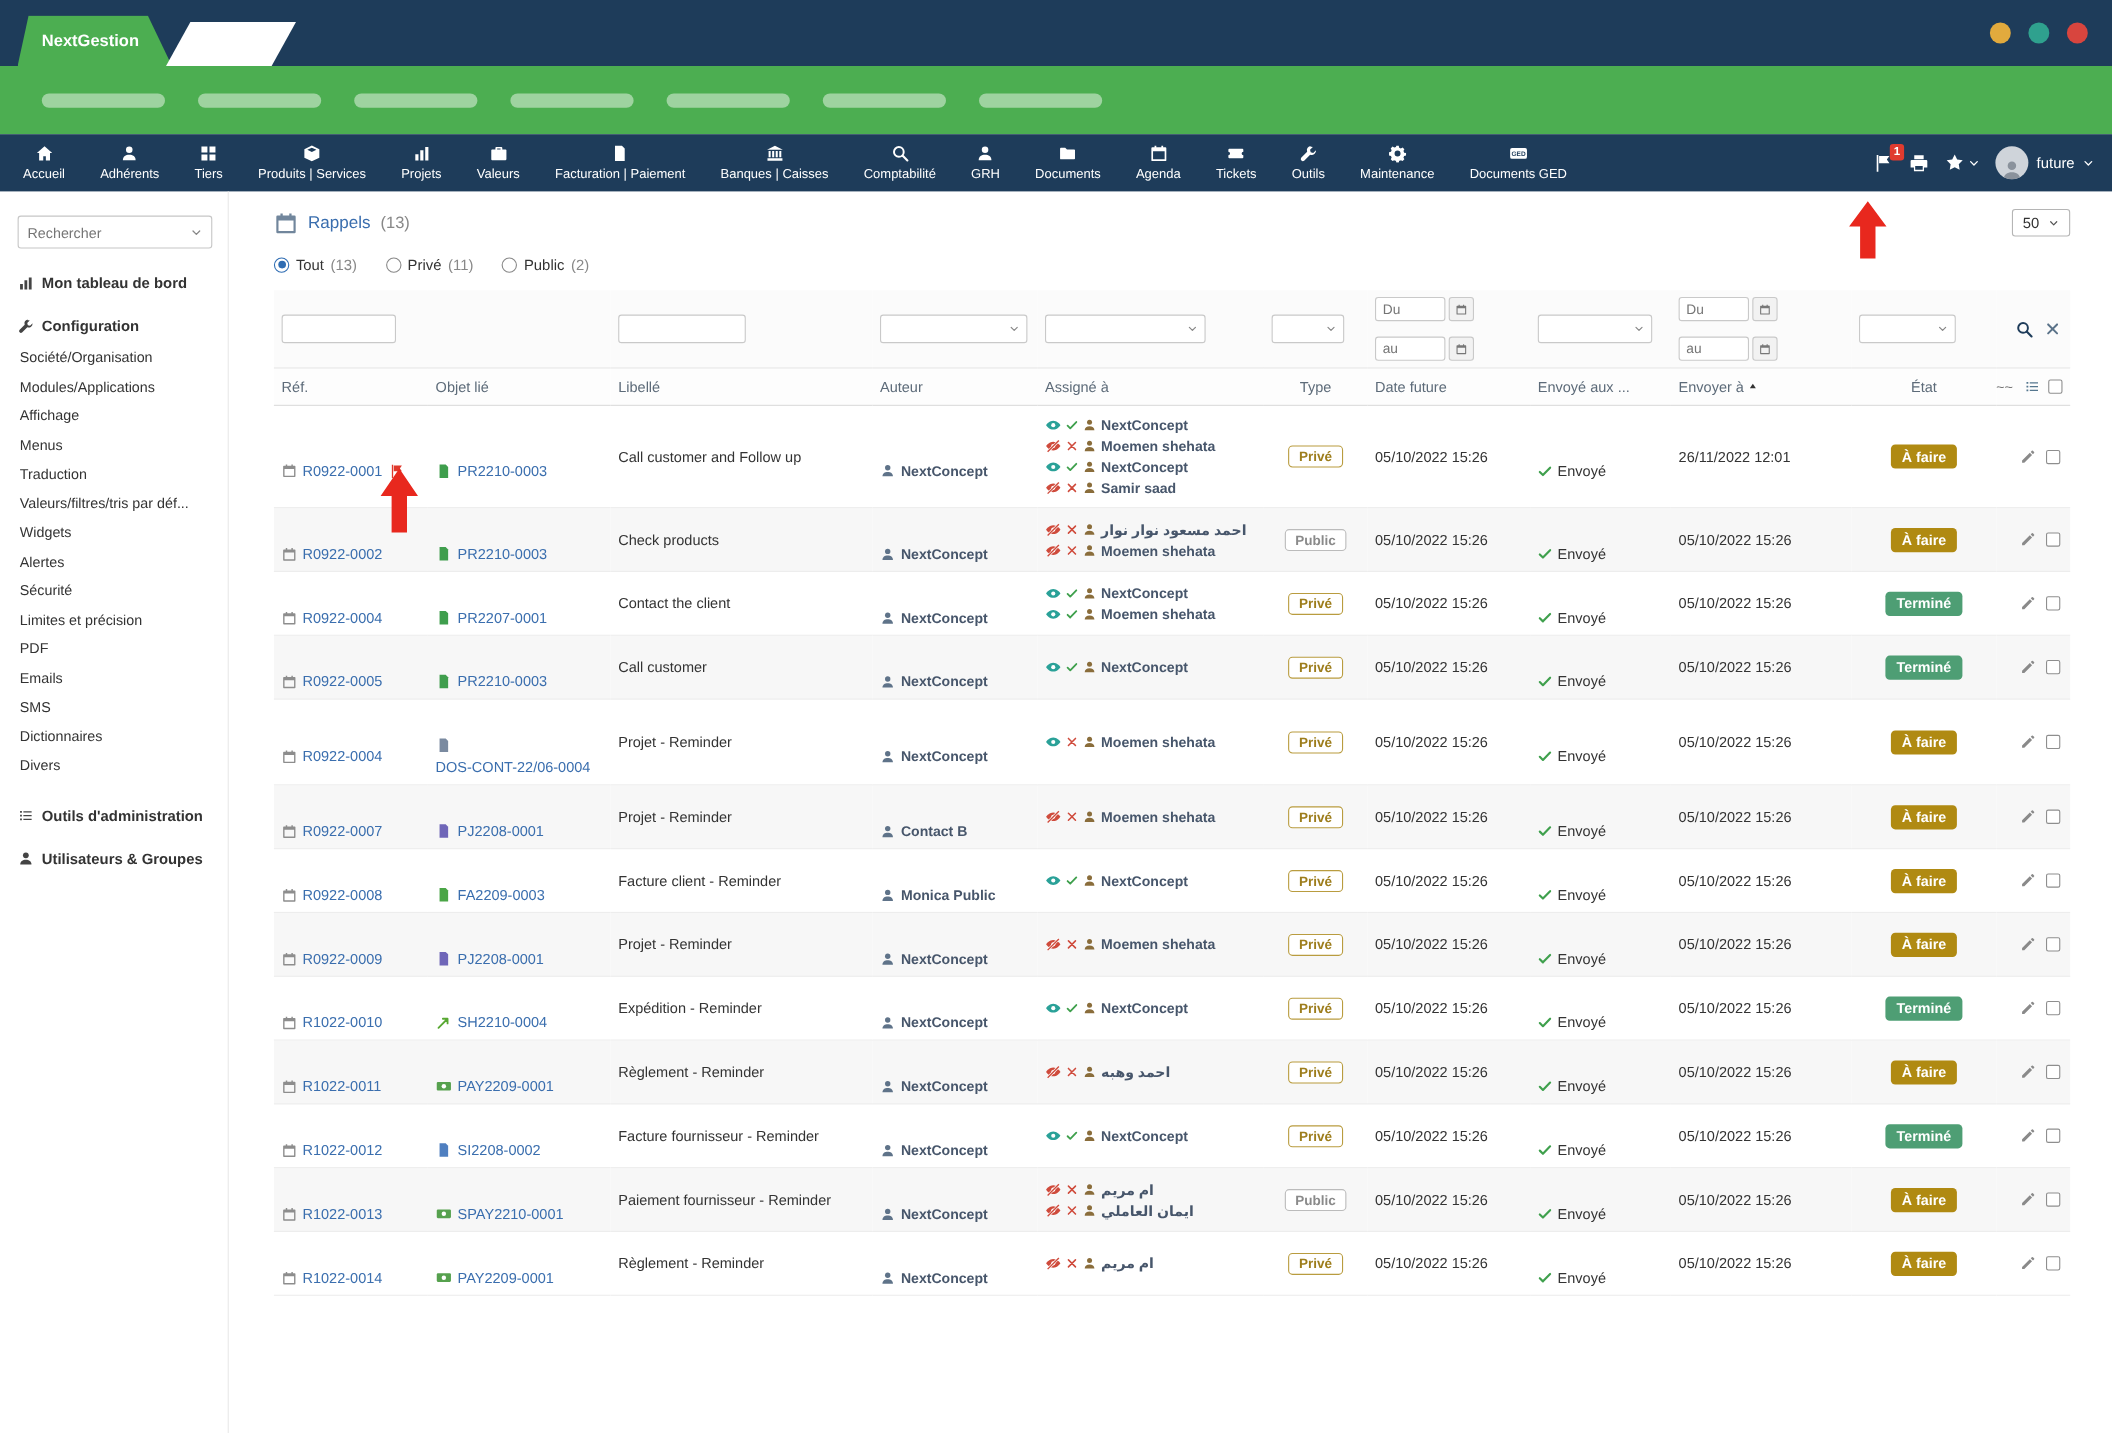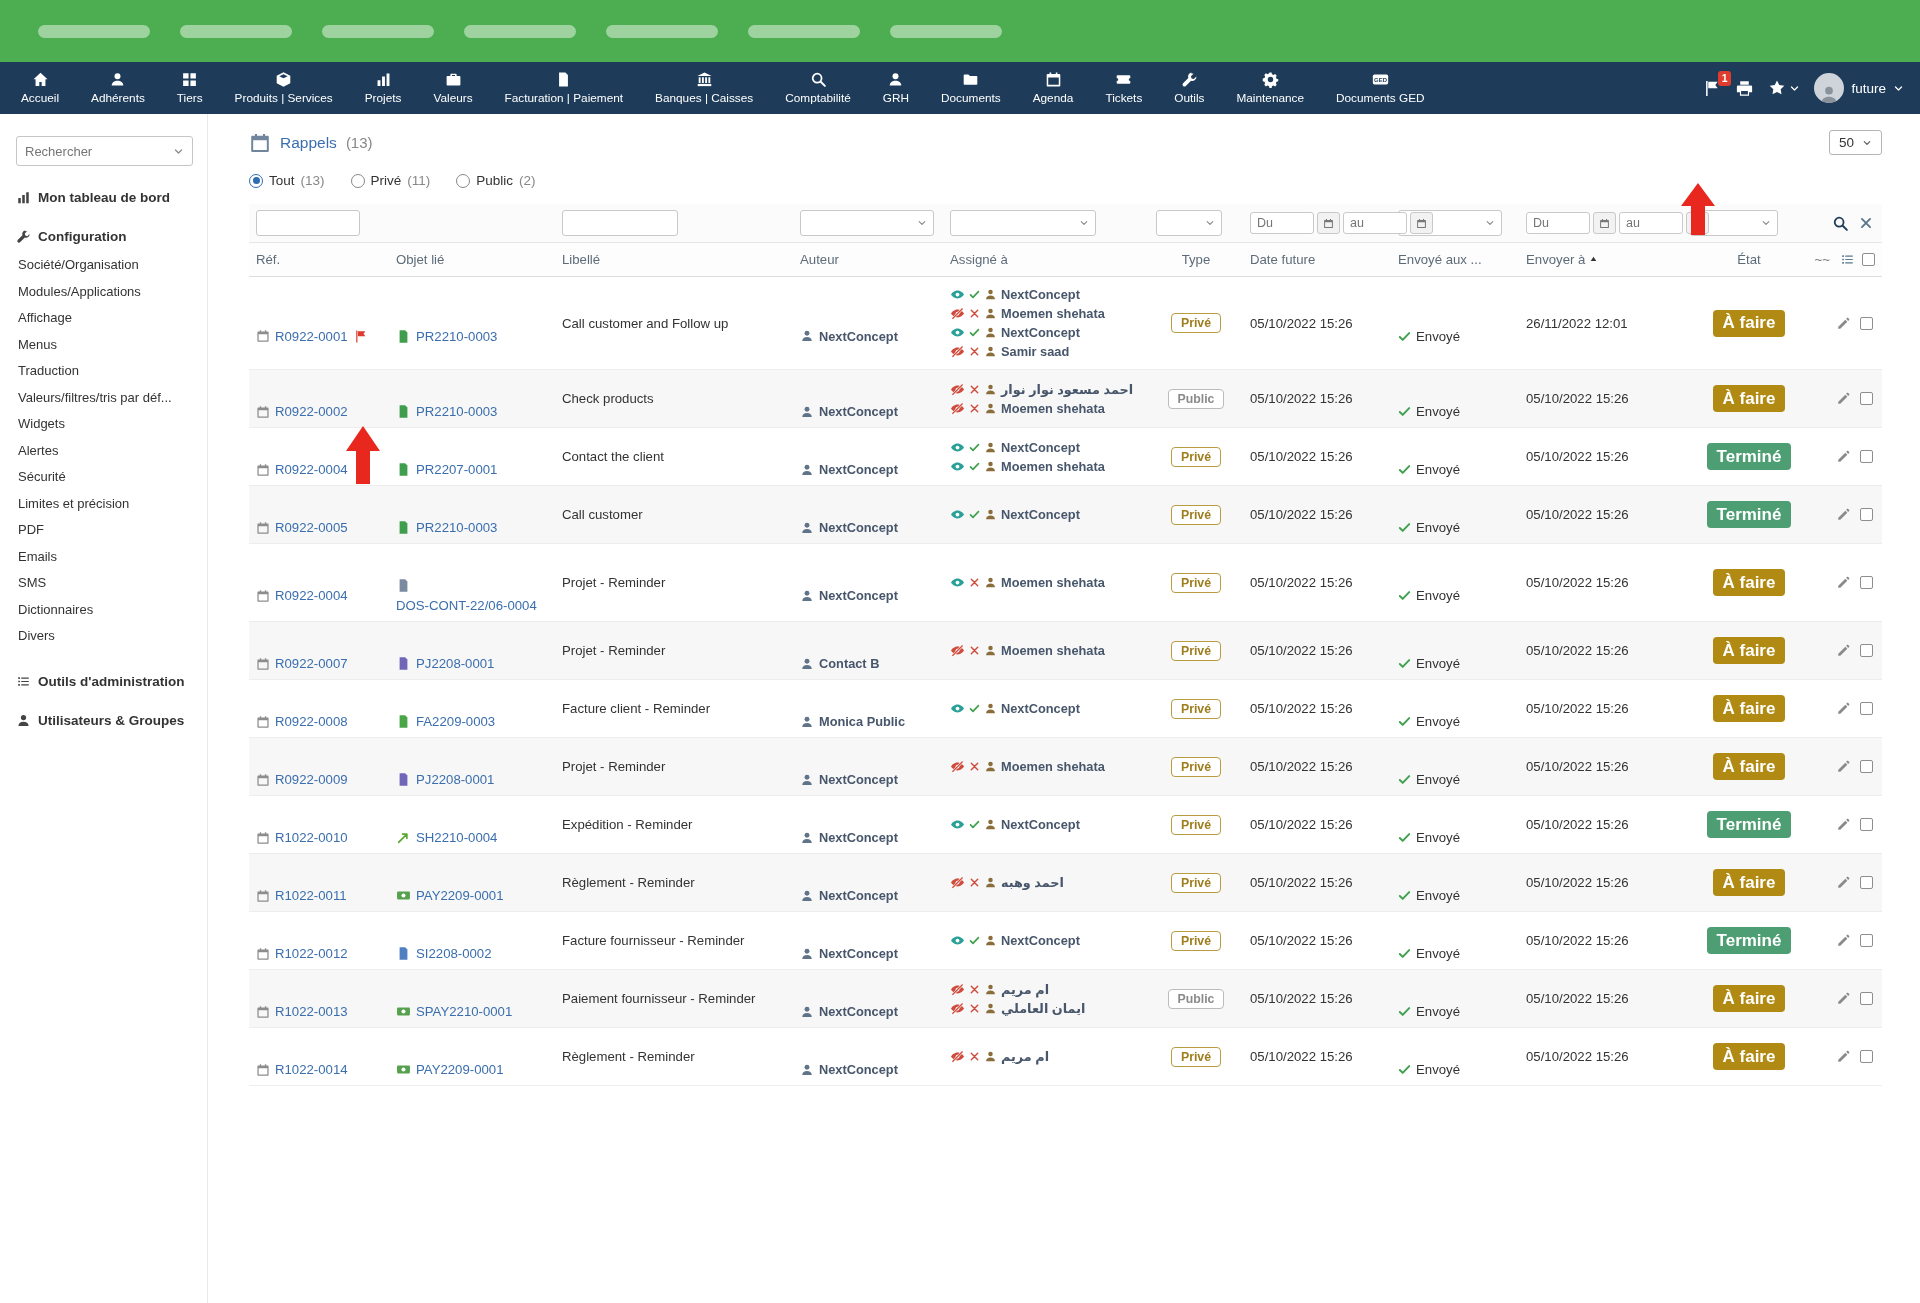--- a/index.html
+++ b/index.html
@@ -57,40 +57,40 @@
   .radio { width:14px; height:14px; border:1px solid #888; border-radius:50%; background:#fff; position:relative; flex:none; }
   .radio.checked { border-color:#2f6db3; }
   .radio.checked::after { content:""; position:absolute; inset:2.5px; background:#2f6db3; border-radius:50%; }
   .radio-count { color:#888; }
 
   
   .rtable { margin-top:16px; width:100%; border-collapse:collapse; table-layout:fixed; font-size:13.2px; color:#333; }
   .fcell { background:#fbfbfb; padding:6px 7px; border-bottom:1px solid #e6e6e6; vertical-align:middle; }
   .f-input { height:26px; border:1px solid #c9c9c9; border-radius:3px; padding:0 6px; font-size:12.5px; color:#555; background:#fff; font-family:inherit; outline:none; }
   .f-select { display:flex; align-items:center; justify-content:space-between; height:26px; border:1px solid #c9c9c9; border-radius:3px; background:#fff; padding:0 6px; cursor:pointer; }
-  .date-pair { display:flex; flex-direction:row; gap:3px; }
+  .date-pair { display:flex; flex-direction:column; gap:14px; }
   .date-line { display:flex; align-items:center; gap:3px; }
   .f-date { width:64px; height:22px; }
   .cal-btn { width:23px; height:22px; border:1px solid #c9c9c9; border-radius:3px; background:#f2f2f2; display:flex; align-items:center; justify-content:center; cursor:pointer; }
   .f-actions { display:flex; align-items:center; justify-content:flex-end; gap:10px; padding-right:2px; }
   .hcell { background:#fdfdfd; text-align:left; font-weight:normal; color:#5d6b79; padding:9px 7px; border-bottom:1px solid #dcdcdc; font-size:13.2px; white-space:nowrap; overflow:hidden; cursor:pointer; }
   .h-type,.h-etat { text-align:center; }
   .hcell .ic { vertical-align:-1px; margin-left:3px; }
   .h-actions-box { display:flex; align-items:center; justify-content:flex-end; gap:7px; }
   .tilde { color:#777; }
   .cb { display:inline-block; width:13px; height:13px; border:1px solid #8e8e8e; border-radius:2px; background:#fff; vertical-align:-2px; cursor:pointer; flex:none; }
   .drow td { padding:8px 7px; border-bottom:1px solid #ededed; vertical-align:middle; }
   .drow.alt { background:#f7f7f7; }
   .flex { display:flex; align-items:center; gap:5px; min-width:0; flex-wrap:wrap;margin-top:26px; }
   .link { color:var(--link,#3a6eae); text-decoration:none; cursor:pointer; word-break:break-word; }
   .uname { font-weight:bold; color:#47566b; font-size:12.8px; }
   .ass-line { display:flex; align-items:center; gap:4px; line-height:19px; }
   .center { text-align:center; }
   .btype { display:inline-block; padding:2px 9px; border-radius:4px; border:1.5px solid; font-size:12.3px; font-weight:bold; background:#fff; }
-  .bstat { display:inline-block; padding:3.5px 10px; border-radius:4px; color:#fff; font-size:17px; font-weight:bold; }
+  .bstat { display:inline-block; padding:3.5px 10px; border-radius:4px; color:#fff; font-size:13px; font-weight:bold; }
   .act-box { display:flex; align-items:center; justify-content:flex-end; gap:9px; padding-right:2px; }
 
   .footer { height:58px; background:var(--navy,#1e3c5a); color:#fff; display:flex; align-items:center; justify-content:center; font-size:17px; font-weight:bold; letter-spacing:.3px; flex:none; }
   .annot { position:absolute; z-index:50; pointer-events:none; }
 </style>
 </head>
 <body>
 
 <svg width="0" height="0" style="position:absolute" aria-hidden="true">
 <defs>
@@ -187,20 +187,29 @@
         <path d="M3.5 16.5 14.5 5.5M14.5 5.5H8.8M14.5 5.5v5.7" fill="none" stroke="currentColor" stroke-width="2.2" stroke-linecap="round" stroke-linejoin="round"></path>
       </symbol>
 <symbol id="i-sort" viewBox="0 0 20 20">
         <path fill="currentColor" d="M10 5 15 12.5H5Z"></path>
       </symbol>
 </defs>
 </svg>
 
 <div class="page">
 
+  <header class="topbar">
+    <div class="logo-tab">NextGestion</div>
+    <div class="white-tab"></div>
+    <div class="win-btns">
+      <span class="wb wb1"></span>
+      <span class="wb wb2"></span>
+      <span class="wb wb3"></span>
+    </div>
+  </header>
 
   <div class="greenbar" id="greenbar">
       <div class="pill"></div>
       <div class="pill"></div>
       <div class="pill"></div>
       <div class="pill"></div>
       <div class="pill"></div>
       <div class="pill"></div>
       <div class="pill"></div>
     </div>

